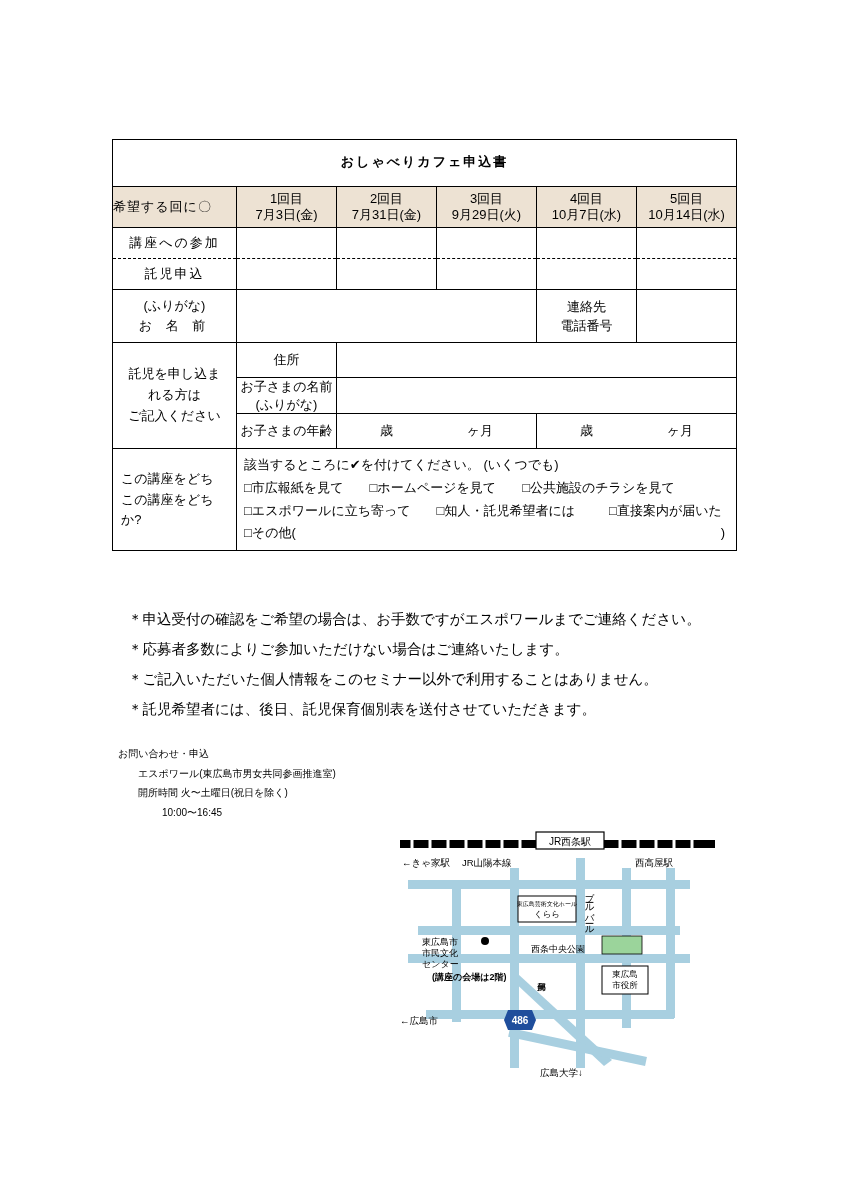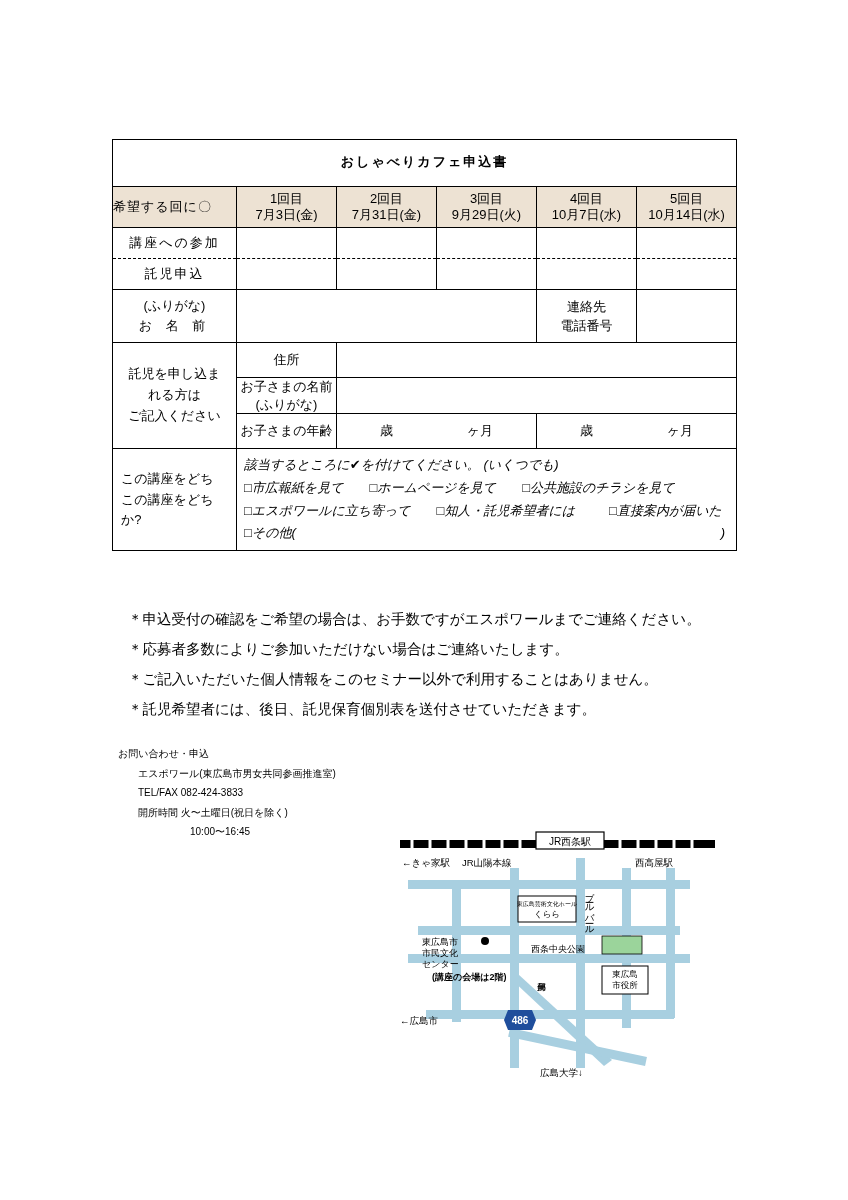--- a/index.html
+++ b/index.html
@@ -116,21 +116,20 @@
     padding: 4px 8px !important;
     vertical-align: middle;
     text-align: left;
   }
   .q-body {
     font-size: 12.5px;
     line-height: 1.75;
     padding: 5px 7px !important;
     vertical-align: top;
     text-align: left;
-    font-style: italic;
   }
   .q-body .line { white-space: nowrap; }
   .q-body .opt { display:inline-block; }
   .q-body .sp1 { display:inline-block; width: 26px; }
   .q-body .sp2 { display:inline-block; width: 34px; }
   .q-body .other-line { }
   .q-body .paren-right { float: right; margin-right: 4px; }
 
   
   .notes {
@@ -145,21 +144,21 @@
 
   
   .contact-block {
     position: absolute;
     left: 118px;
     top: 744px;
     font-size: 10px;
     line-height: 1.95;
   }
   .contact-block .ind1 { margin-left: 20px; }
-  .contact-block .ind2 { margin-left: 72px; }
+  .contact-block .ind2 { margin-left: 44px; }
 
   
   .map {
     position: absolute;
     left: 390px;
     top: 828px;
     width: 330px;
     height: 270px;
   }
   .map svg { display:block; }
@@ -301,21 +300,20 @@
   <div class="notes">
     <div>＊申込受付の確認をご希望の場合は、お手数ですがエスポワールまでご連絡ください。</div>
     <div>＊応募者多数によりご参加いただけない場合はご連絡いたします。</div>
     <div>＊ご記入いただいた個人情報をこのセミナー以外で利用することはありません。</div>
     <div>＊託児希望者には、後日、託児保育個別表を送付させていただきます。</div>
   </div>
 
   <div class="contact-block">
     <div>お問い合わせ・申込</div>
     <div class="ind1">エスポワール(東広島市男女共同参画推進室)</div>
-    <div class="ind1">TEL/FAX  082-424-3833</div>
     <div class="ind1">開所時間  火〜土曜日(祝日を除く)</div>
     <div class="ind2">10:00〜16:45</div>
   </div>
 
   <div class="map">
     <svg width="330" height="270" viewBox="0 0 330 270" xmlns="http://www.w3.org/2000/svg">
 
       <g fill="#a8cfe0">
 
         <rect x="18" y="52" width="282" height="9"></rect>

